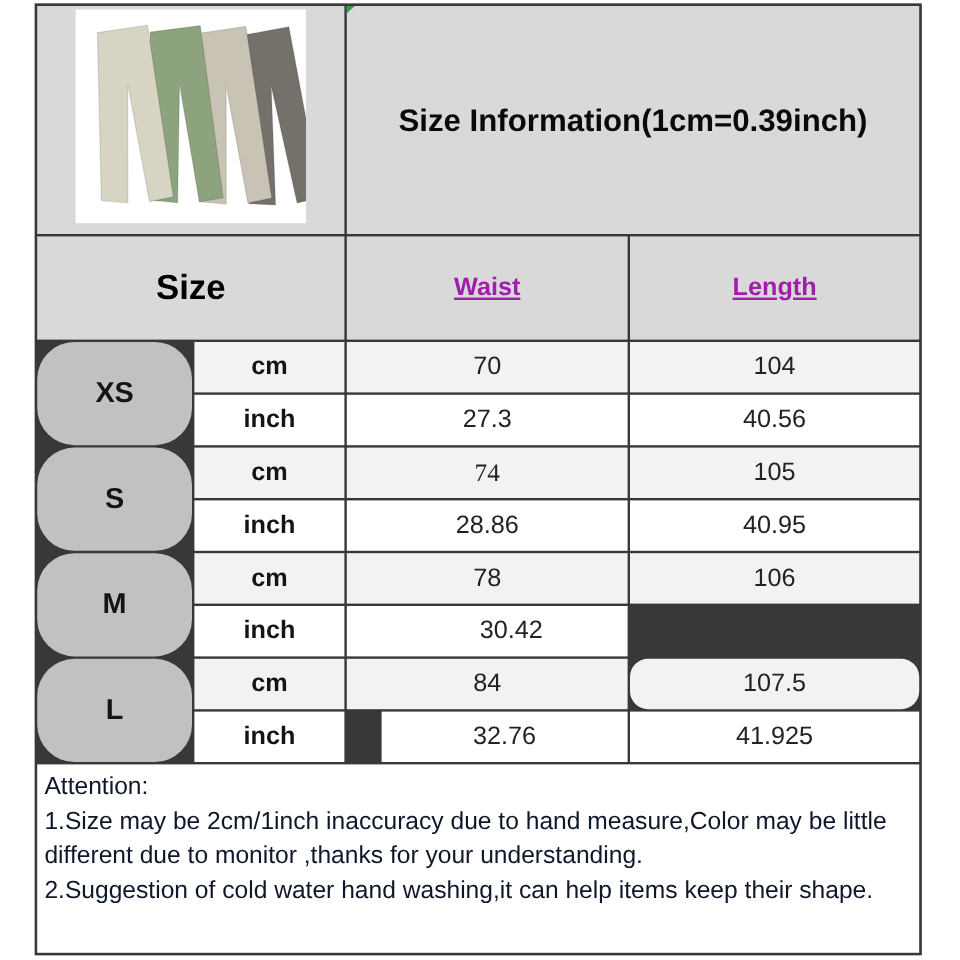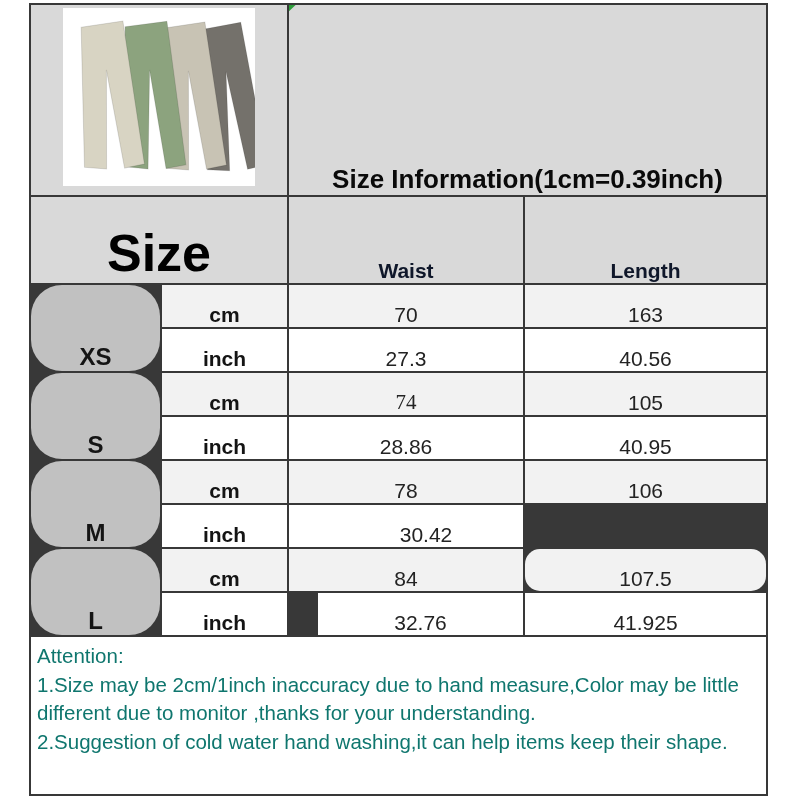--- a/index.html
+++ b/index.html
@@ -15,21 +15,21 @@
   .size-table {
     position: absolute; left: 29px; top: 3px;
     display: grid;
     grid-template-columns: 129px 125px 234px 241px;
     grid-template-rows: 190px 86px repeat(8, 42px) 157px;
     gap: 2px;
     background: var(--border, #383838);
     border: 2px solid var(--border, #383838);
   }
   .cell {
-    display: flex; align-items: flex-end; justify-content: center;
+    display: flex; align-items: center; justify-content: center;
     overflow: hidden;
   }
   .bg-head  { background: var(--header-bg, #d9d9d9); }
   .bg-label { background: var(--label-bg, #c1c1c1); border-radius: 31px; }
   .bg-cm    { background: var(--row-cm-bg, #f2f2f2); }
   .bg-inch  { background: var(--row-inch-bg, #ffffff); }
 
   .photo-cell { justify-content: flex-start; align-items: flex-start; }
   .photo {
     margin: 3px 0 0 32px;
@@ -42,31 +42,31 @@
     font-size: 26px; font-weight: bold; color: #0a0a0a;
     letter-spacing: 0px; white-space: nowrap;
   }
   .corner-marker {
     position: absolute; left: -2px; top: -5px;
     width: 14px; height: 13px;
     background: var(--marker-green, #2f9e3c);
     clip-path: polygon(0 0, 100% 0, 0 100%);
   }
 
-  .size-h   { font-size: 52px; font-weight: bold; color: #000; }
-  .col-h    { font-size: 21px; font-weight: bold; color: #0f172a; }
+  .size-h   { font-size: 29px; font-weight: bold; color: #000; }
+  .col-h    { font-size: 21px; font-weight: bold; color: #a21caf; text-decoration: underline; }
   .size-lbl { font-size: 24px; font-weight: bold; color: #141414; }
   .unit-lbl { font-size: 21px; font-weight: bold; color: #141414; }
   .val      { font-size: 21px; color: #232323; }
 
   .attention-cell {
     grid-column: 1 / 5; grid-row: 11;
     background: #ffffff;
     padding: 5px 8px 0 6px;
-    font-size: 20.5px; line-height: 28.5px; color: #0f766e;
+    font-size: 20.5px; line-height: 28.5px; color: #0f172a;
   }
   .attention-cell .att-line { white-space: nowrap; }
 </style>
 </head>
 <body>
 
 <div class="sheet">
   <div class="size-table">
 
     <div class="cell bg-head photo-cell" style="grid-column:1/3; grid-row:1;">
@@ -100,21 +100,21 @@
     <div class="cell bg-label" style="grid-column:1; grid-row:3/5;">
       <span class="size-lbl">XS</span>
     </div>
     <div class="cell bg-cm" style="grid-column:2; grid-row:3;">
       <span class="unit-lbl">cm</span>
     </div>
     <div class="cell bg-cm" style="grid-column:3; grid-row:3;">
       <span class="val">70</span>
     </div>
     <div class="cell bg-cm" style="grid-column:4; grid-row:3;">
-      <span class="val">163</span>
+      <span class="val">104</span>
     </div>
     <div class="cell bg-inch" style="grid-column:2; grid-row:4;">
       <span class="unit-lbl">inch</span>
     </div>
     <div class="cell bg-inch" style="grid-column:3; grid-row:4;">
       <span class="val">27.3</span>
     </div>
     <div class="cell bg-inch" style="grid-column:4; grid-row:4;">
       <span class="val">40.56</span>
     </div>

